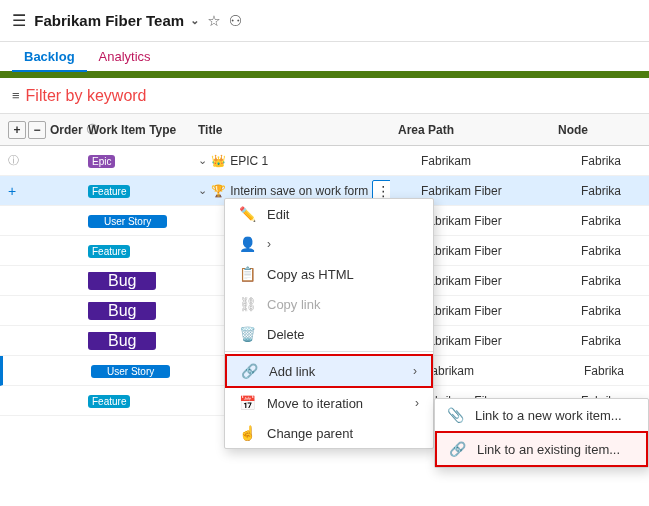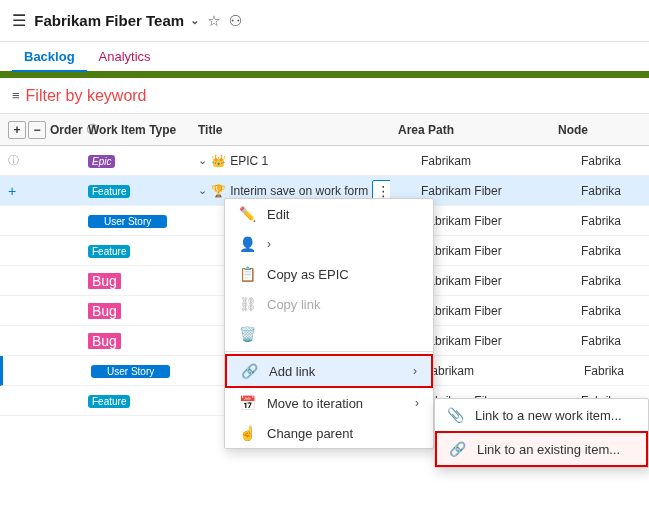--- a/index.html
+++ b/index.html
@@ -112,24 +112,24 @@
     .table-row.highlighted {
       background: #ddeeff;
     }
     .td { font-size: 12px; color: #333; overflow: hidden; white-space: nowrap; text-overflow: ellipsis; }
     .td-order { width: 80px; min-width: 80px; padding: 0 8px; display: flex; align-items: center; gap: 4px; }
     .td-type { width: 110px; min-width: 110px; padding: 0 8px; }
     .td-title { width: 200px; min-width: 200px; padding: 0 8px; display: flex; align-items: center; gap: 4px; }
     .td-area { width: 160px; min-width: 160px; padding: 0 8px; margin-left: 23px; }
     .td-node { width: 80px; min-width: 80px; padding: 0 8px; }
 
-    .badge-epic { background: #8a4baf; color: white; border-radius: 3px; padding: 1px 4px; font-size: 10px; font-style: italic; }
+    .badge-epic { background: #8a4baf; color: white; border-radius: 3px; padding: 1px 4px; font-size: 10px; }
     .badge-feature { background: #009ccc; color: white; border-radius: 3px; padding: 1px 4px; font-size: 10px; }
     .badge-story { background: #0078d4; color: white; border-radius: 3px; padding: 1px 16px; font-size: 10px; }
-    .badge-bug { background: #ec4899; color: white; border-radius: 3px; padding: 1px 4px; font-size: 14px; }
+    .badge-bug { background: #4c1d95; color: white; border-radius: 3px; padding: 1px 20px; font-size: 16px; }
 
     .expand-arrow { color: #555; font-size: 11px; }
     .plus-btn { color: #0078d4; font-size: 14px; cursor: pointer; }
 
     .three-dot-btn {
       width: 22px; height: 22px;
       border: 1px solid #0078d4;
       border-radius: 2px;
       display: flex; align-items: center; justify-content: center;
       cursor: pointer;
@@ -347,28 +347,29 @@
   <div class="menu-item">
     <span class="menu-item-icon">✏️</span>
     <span class="menu-item-label">Edit</span>
   </div>
   <div class="menu-item">
     <span class="menu-item-icon">👤</span>
     <span class="menu-item-arrow">›</span>
   </div>
   <div class="menu-item">
     <span class="menu-item-icon">📋</span>
-    <span class="menu-item-label">Copy as EPIC</span>
+    <span class="menu-item-label">Copy as HTML</span>
   </div>
   <div class="menu-item disabled">
     <span class="menu-item-icon">⛓</span>
     <span class="menu-item-label">Copy link</span>
   </div>
   <div class="menu-item">
     <span class="menu-item-icon">🗑️</span>
+    <span class="menu-item-label">Delete</span>
   </div>
   <div class="menu-separator"></div>
   <div class="menu-item highlighted" style="border:2px solid #d00; background:#e5f0ff;">
     <span class="menu-item-icon">🔗</span>
     <span class="menu-item-label">Add link</span>
     <span class="menu-item-arrow">›</span>
   </div>
   <div class="menu-item">
     <span class="menu-item-icon">📅</span>
     <span class="menu-item-label">Move to iteration</span>

